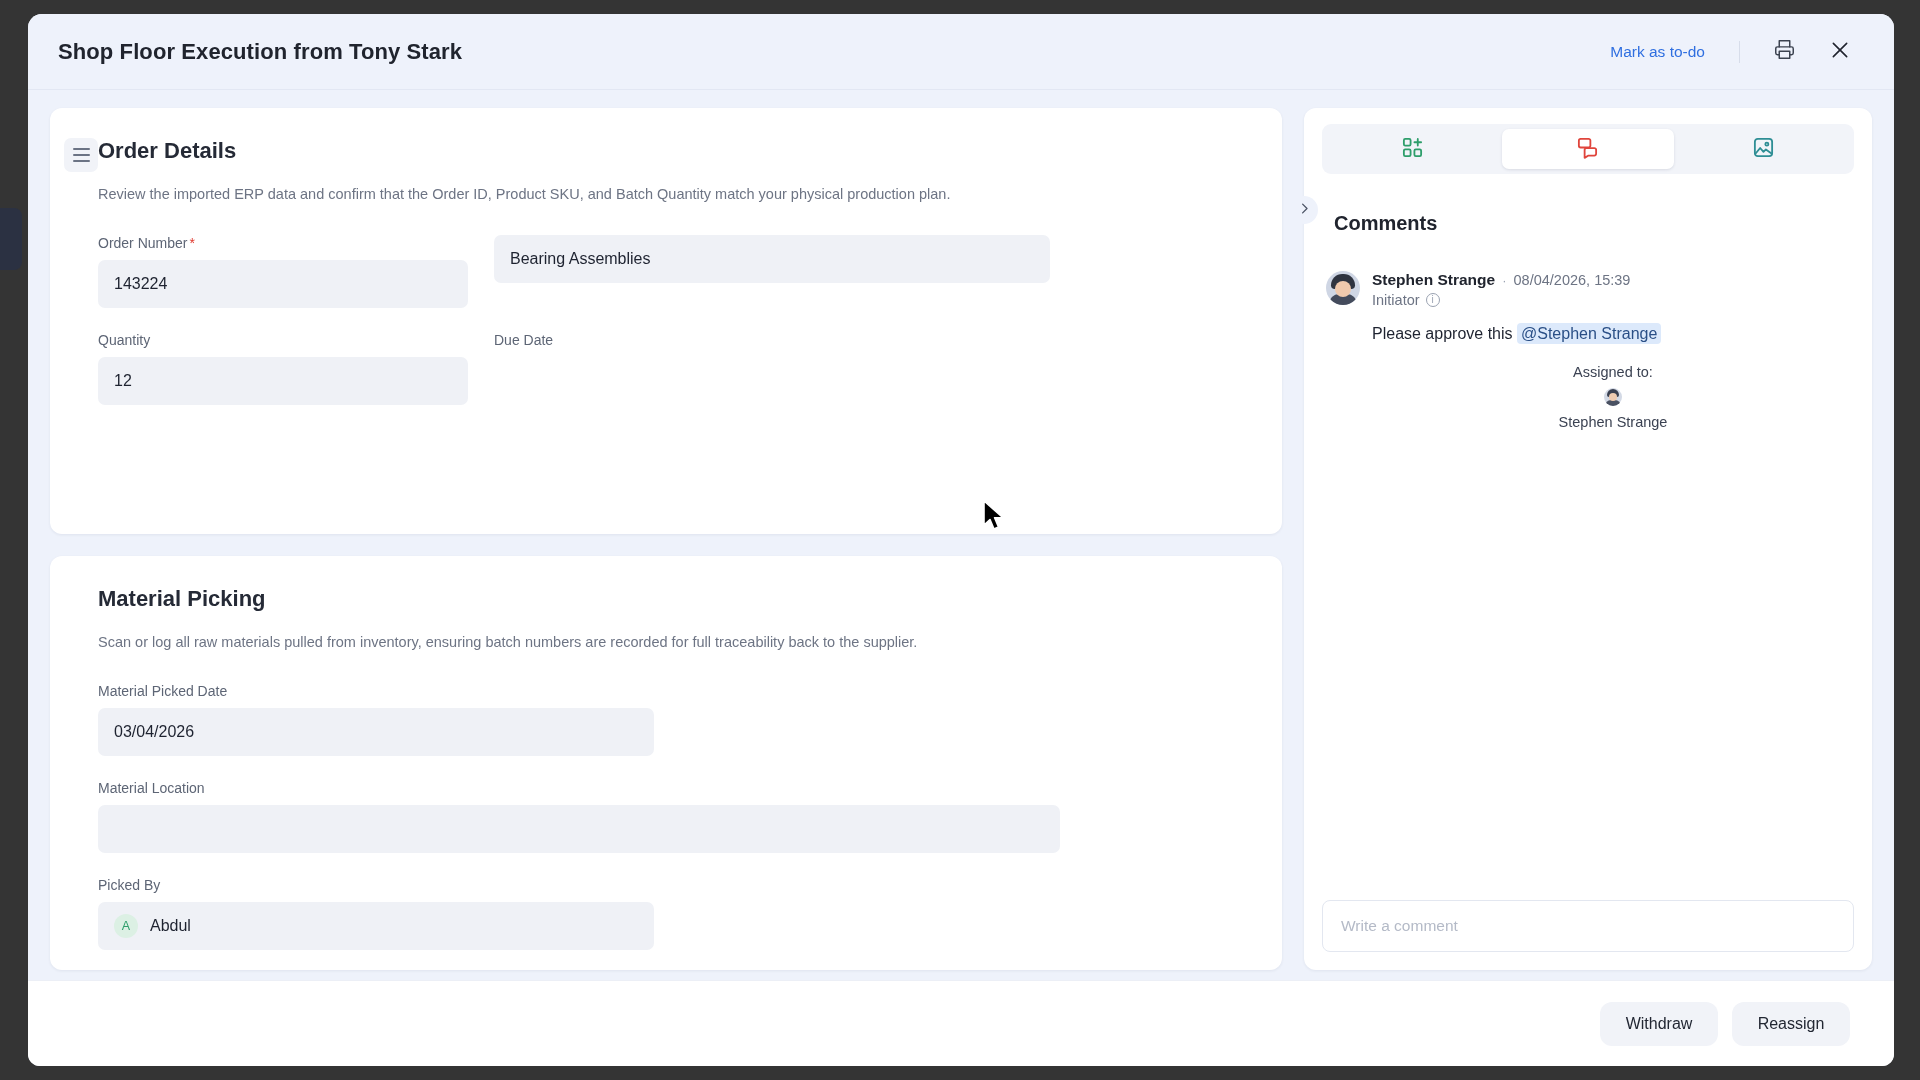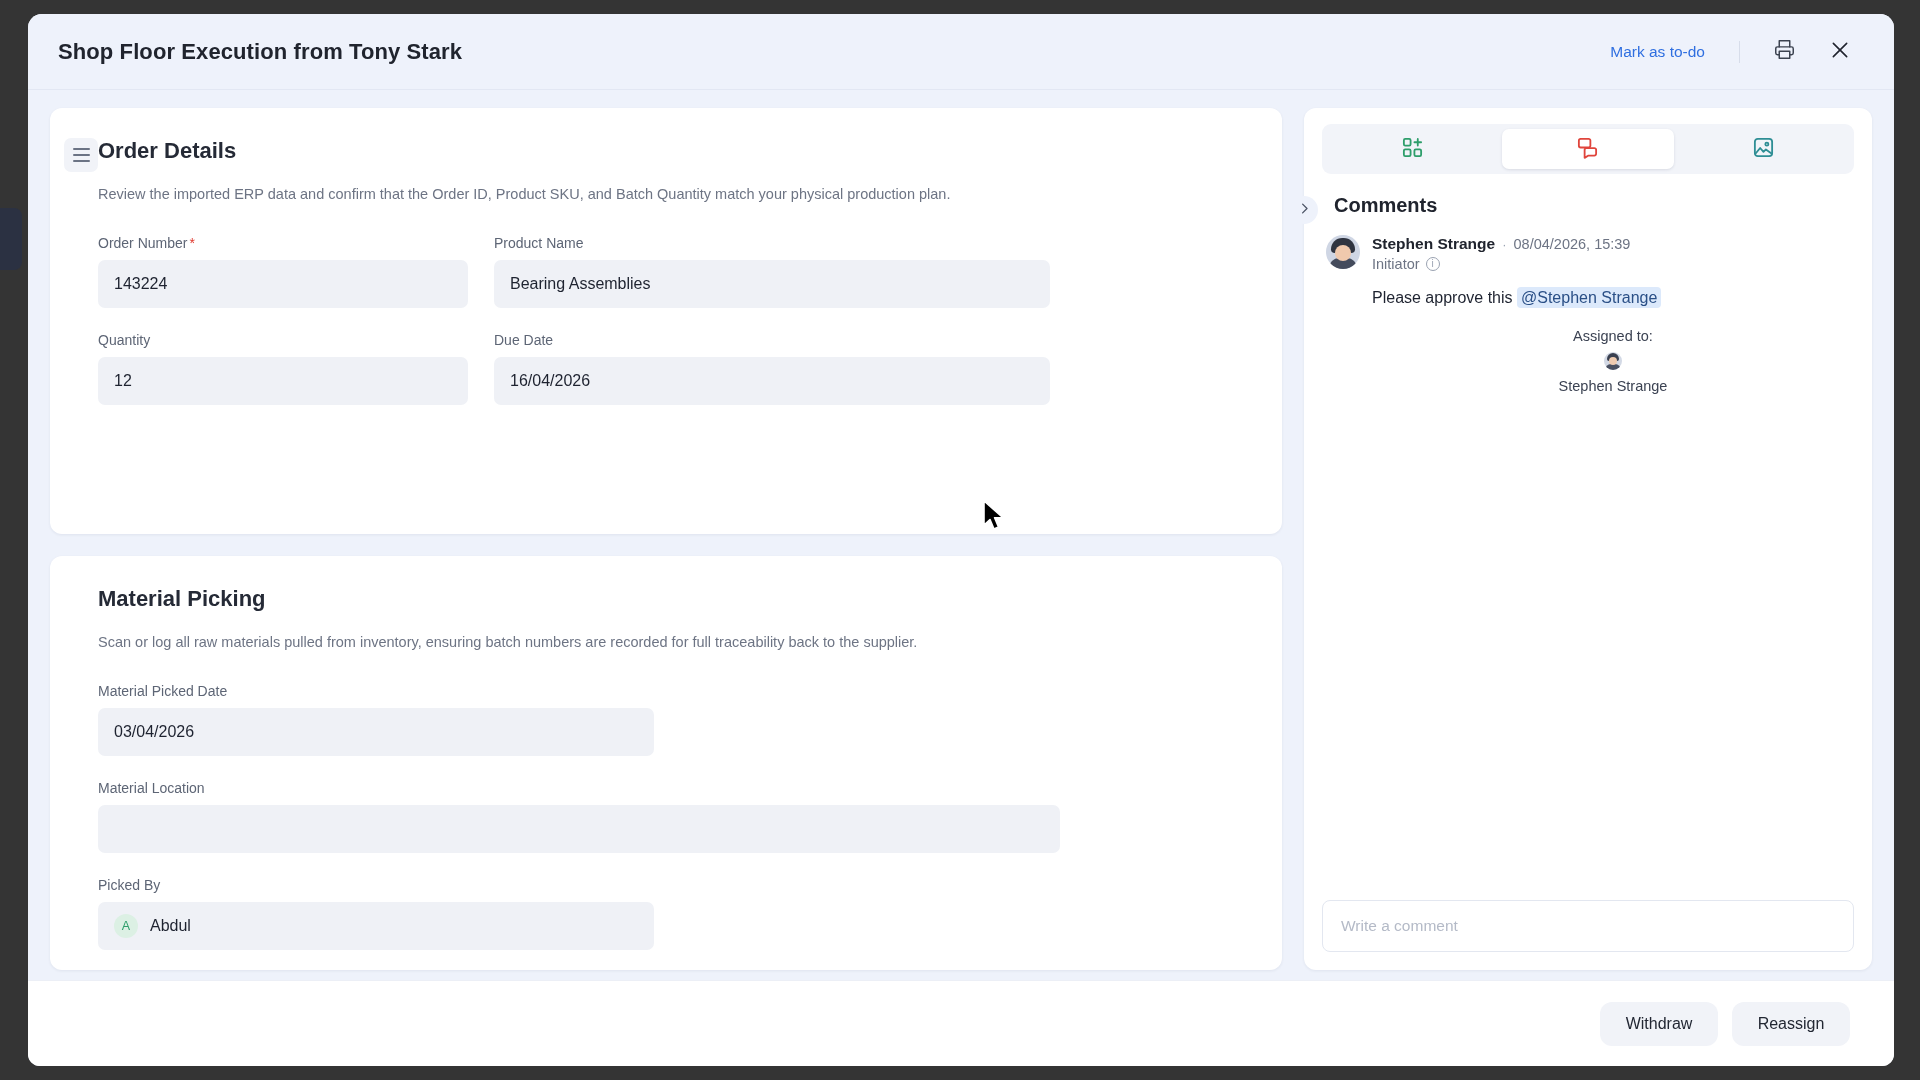--- a/index.html
+++ b/index.html
@@ -179,20 +179,21 @@
   .right-col {
     flex: 1 1 auto;
     background: #ffffff;
     border-radius: 12px;
     box-shadow: 0 1px 3px rgba(28,40,70,.07);
     display: flex;
     flex-direction: column;
     padding: 16px 18px 18px 18px;
     min-width: 0;
     position: relative;
+    gap: 18px;
   }
   .tabbar {
     height: 50px;
     flex: 0 0 50px;
     background: #f2f4f9;
     border-radius: 9px;
     display: flex;
     align-items: center;
     padding: 5px;
     gap: 4px;
@@ -383,32 +384,30 @@
           <div class="field-grid">
 
             <div class="field">
               <div class="field-label">
                 <span>Order Number</span><span class="req">*</span>
               </div>
               <div class="field-input">143224</div>
             </div>
 
             <div class="field">
-              <div class="field-label">Product Name</div>
               <div class="field-input">Bearing Assemblies</div>
             </div>
 
             <div class="field">
               <div class="field-label">Quantity</div>
               <div class="field-input">12</div>
             </div>
 
             <div class="field">
               <div class="field-label">Due Date</div>
-              <div class="field-input">16/04/2026</div>
             </div>
 
           </div>
         </div>
 
         <div class="card card-material">
           <div class="sect-head">
             <div class="sect-title">Material Picking</div>
           </div>
           <div class="sect-desc">Scan or log all raw materials pulled from inventory, ensuring batch numbers are recorded for full traceability back to the supplier.</div>

